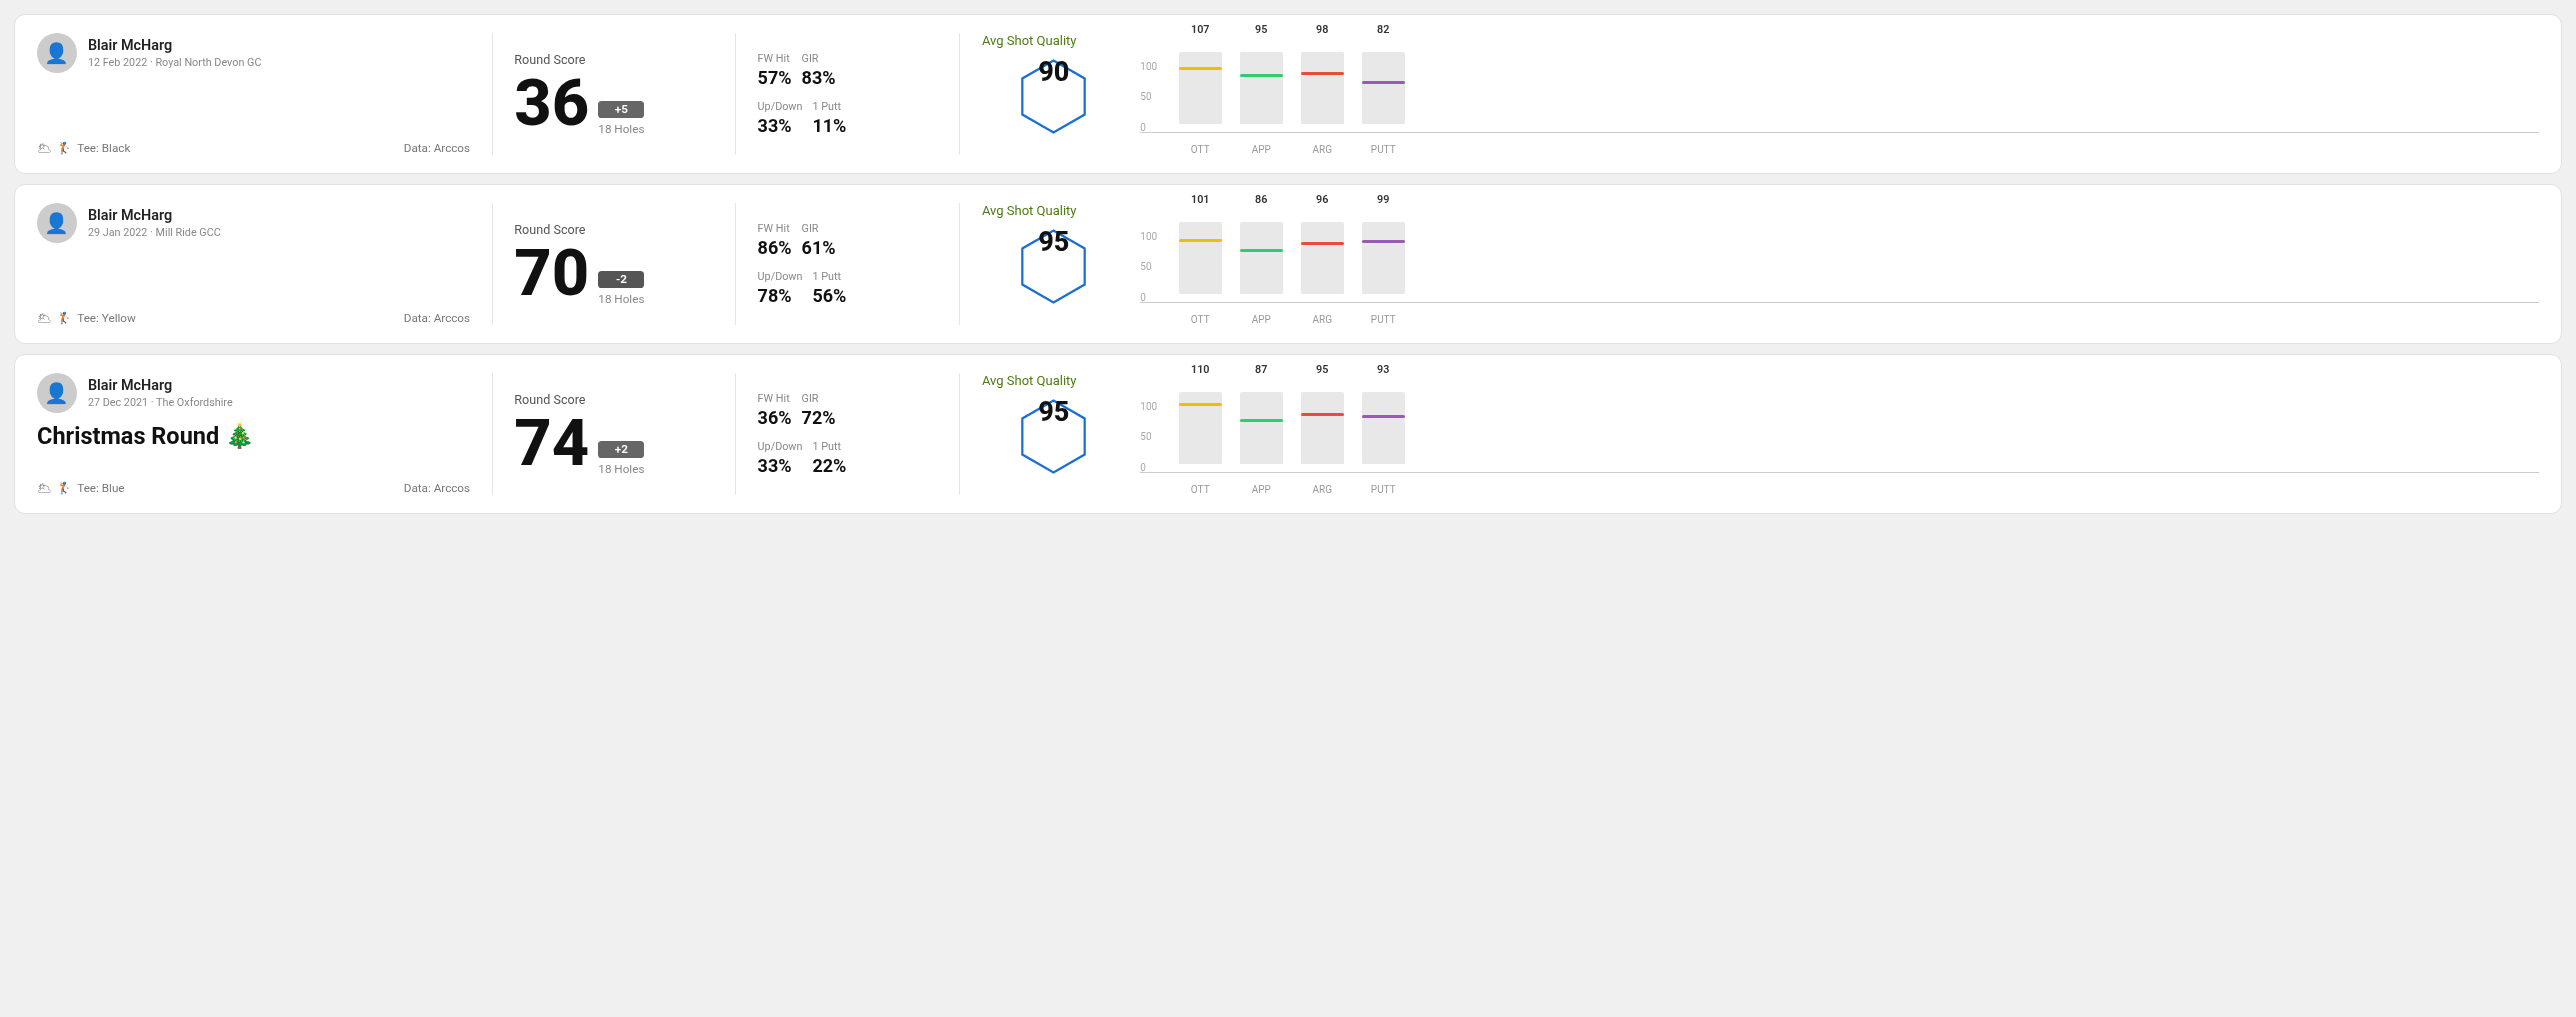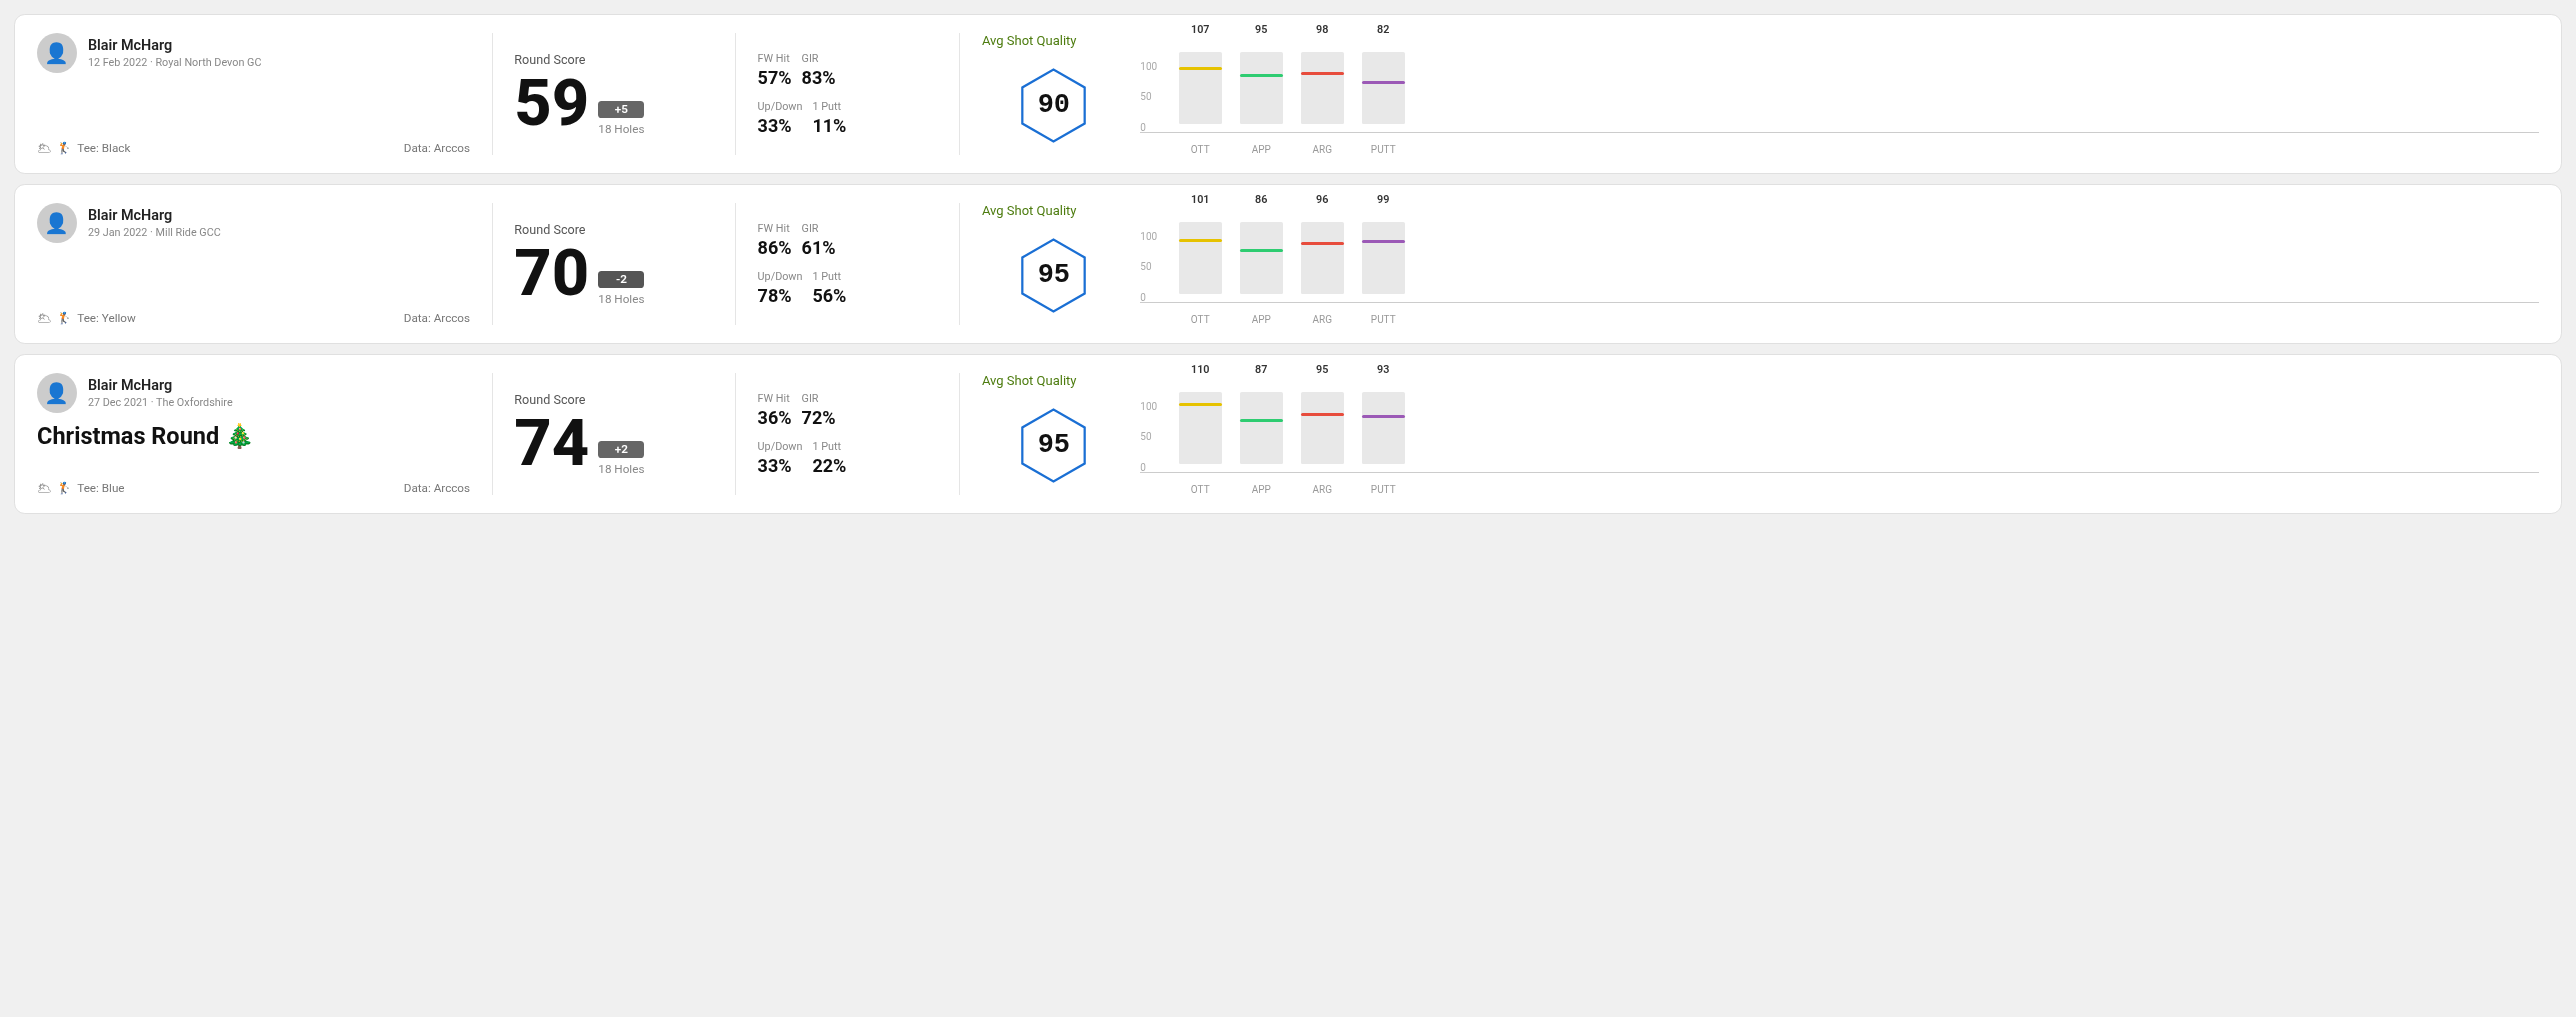--- a/index.html
+++ b/index.html
@@ -165,23 +165,22 @@
       font-size: 13px;
       color: #4d7c0f;
       margin-bottom: 7.2px;
       align-self: flex-start;
     }
     .hexagon-wrapper {
       position: relative;
       width: 90px;
       height: 99px;
       display: flex;
-      align-items: center;
+      align-items: flex-start;
       justify-content: center;
-      font-family: Liberation Mono, monospace;
     }
     .hexagon {
       width: 81px;
       height: 81px;
     }
     .hex-number {
       position: absolute;
       font-size: 27px;
       font-weight: 800;
       color: #111;
@@ -287,21 +286,21 @@
           </div>
           <span>Data: Arccos</span>
         </div>
       </div>
 
       <div class="divider"></div>
 
       <div class="score-section">
         <div class="score-label">Round Score</div>
         <div class="score-row">
-          <div class="score-number">59</div>
+          <div class="score-number">36</div>
           <div class="score-badge-col">
             <span class="score-badge positive">+5</span>
             <span class="score-holes">18 Holes</span>
           </div>
         </div>
       </div>
 
       <div class="divider"></div>
 
       <div class="stats-section">

